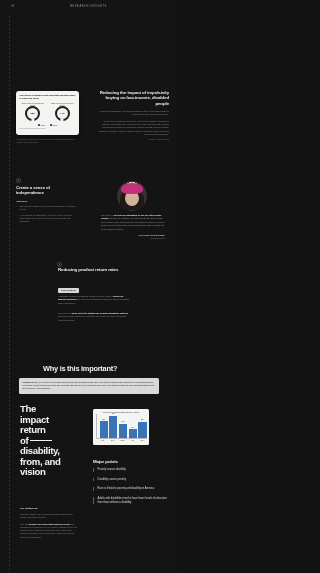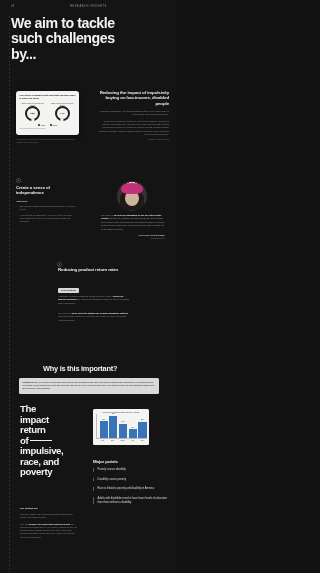--- a/index.html
+++ b/index.html
@@ -188,21 +188,20 @@
 <body>
 
 <div class="page">
   <div class="rail"></div>
 
   <div class="topbar">
     <div class="topbar-left">03</div>
     <div class="topbar-mid">RESEARCH INSIGHTS</div>
   </div>
 
-  <div class="hero">We aim to tackle such challenges by...</div>
 
   <div class="sec1">
     <div class="card">
       <div class="card-title">Low-income consumers with significant spending power in online and offline</div>
       <div class="donuts">
         <div class="donut-wrap">
           <div class="donut-cap">Online beauty &amp; personal care spend</div>
           <div class="donut">
             <div class="donut-val">68%</div>
             <div class="gap"></div>
@@ -277,23 +276,23 @@
       <b>Keeping in </b><span>mind, low-income and disabled shoppers are also sometimes high value, and those consumers are shopping for a foundation shade, but reduce product returns they must also make the right choice on the product in high value. The ultimate overall are also something bigger issue that an anxiety and uncertainty.</span>
     </div>
   </div>
 
   <div class="sec5">
     <div class="sec5-h">
       <span>The</span><br>
       <span>impact</span><br>
       <span>return</span><br>
       <span>of</span><span class="rule"></span><br>
-      <span>impulsive,</span><br>
-      <span>race, and</span><br>
-      <span>poverty</span>
+      <span>disability,</span><br>
+      <span>from, and</span><br>
+      <span>vision</span>
     </div>
 
     <div class="bottomline">
       <div class="bl-h">The bottom line</div>
       <div class="bl-p">Race and disability are overlapping identities that are both related to systemic inequality.</div>
       <div class="bl-p">
         <span>If we can </span><b>minimise the impact that impulsive buying</b><span> and increased purchases have on low-income, disabled people, we can take steps towards promoting high-value, high-quality products and assist a larger economy of larger value that an anxiety and uncertainty.</span>
       </div>
     </div>
 

